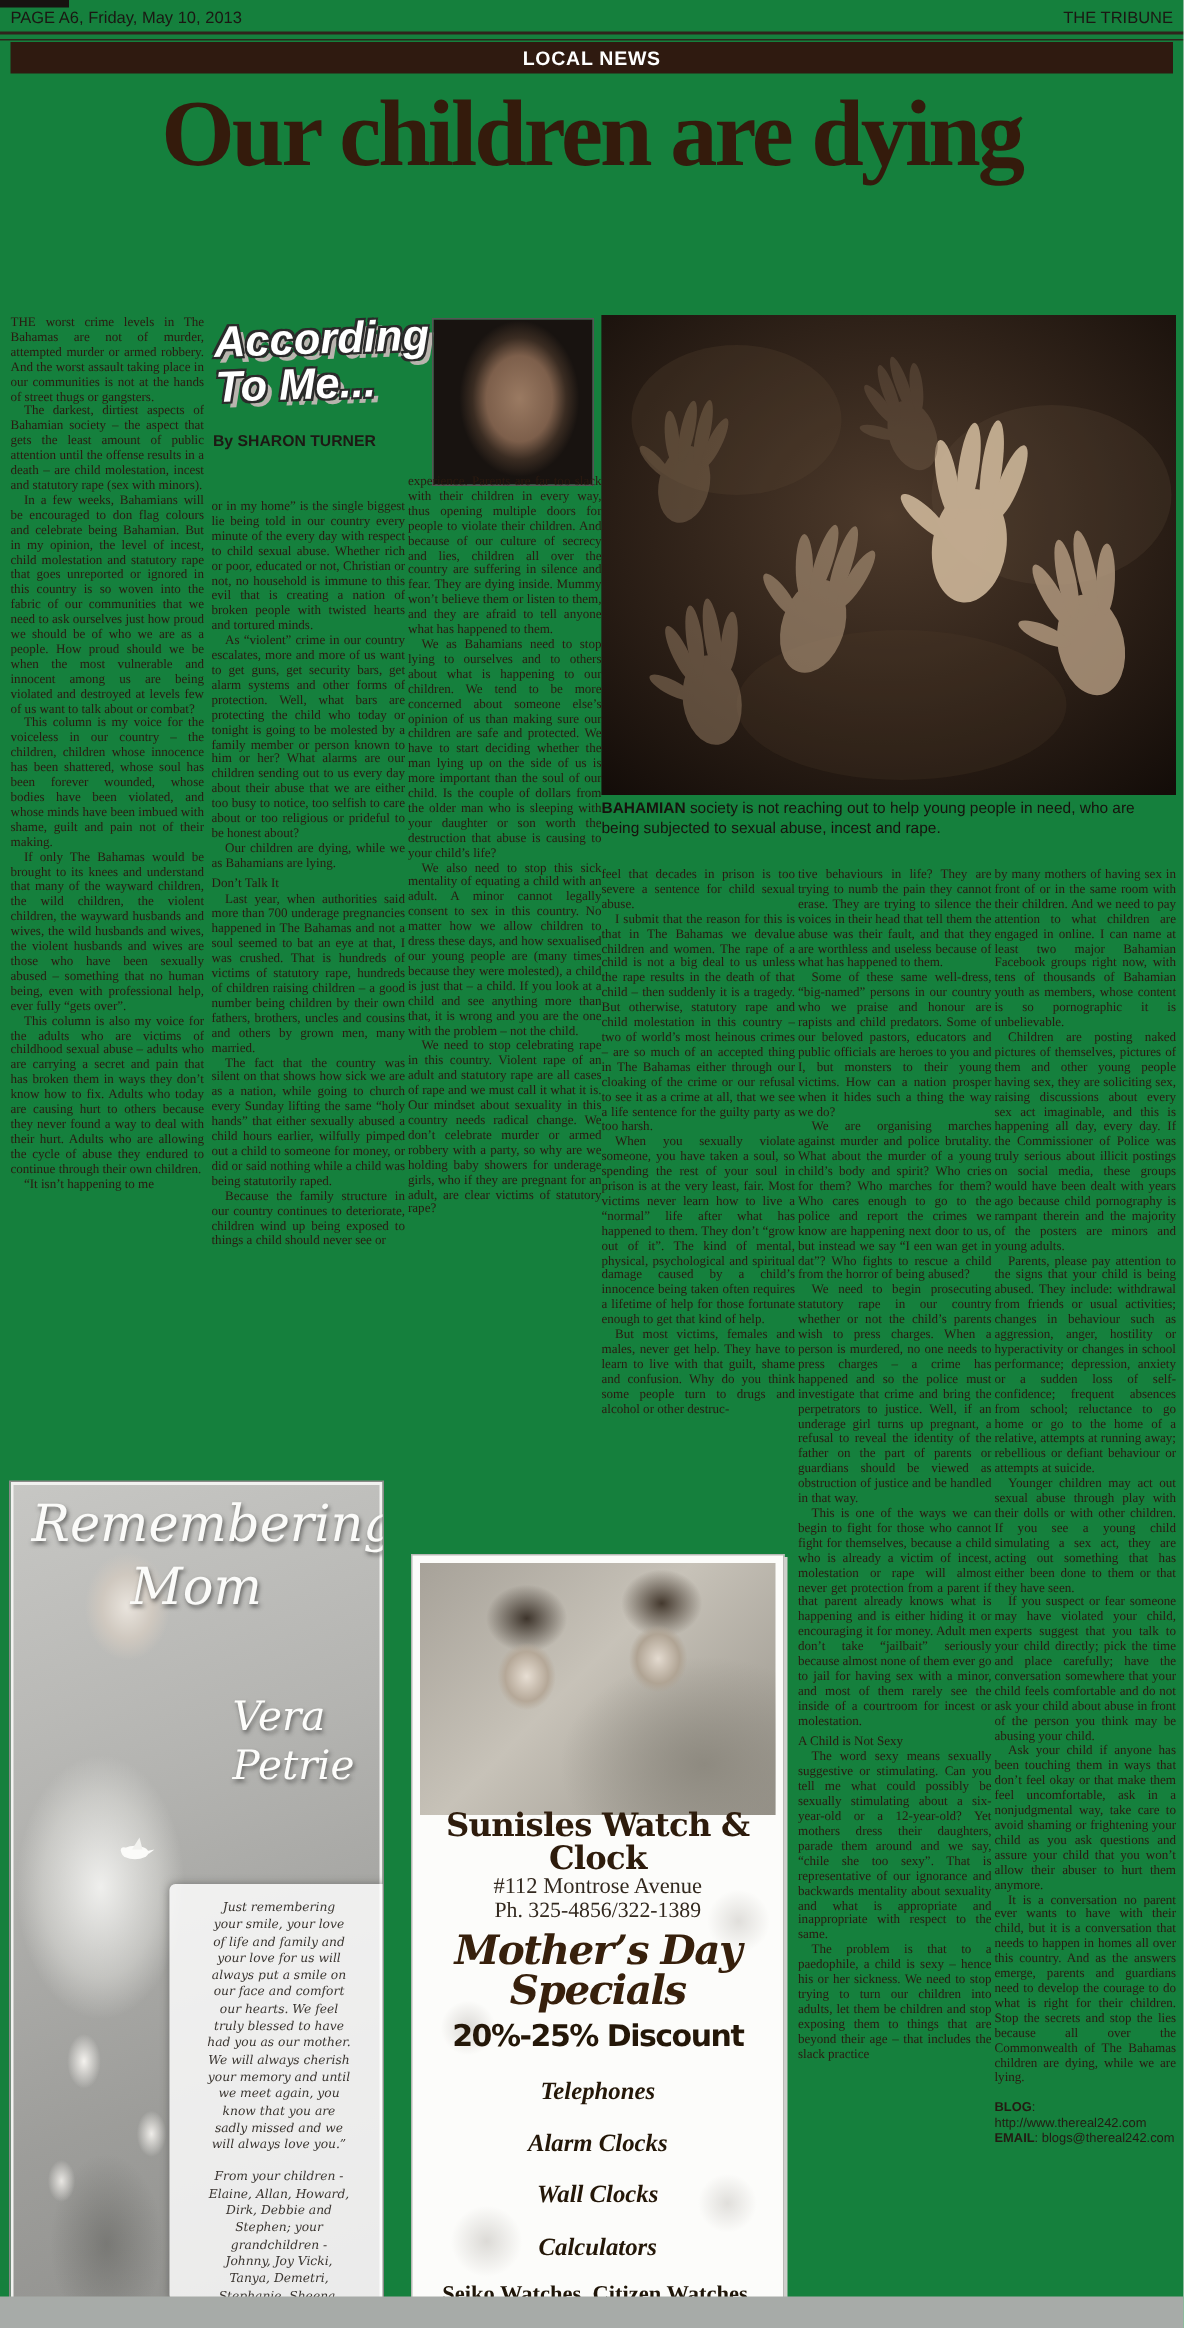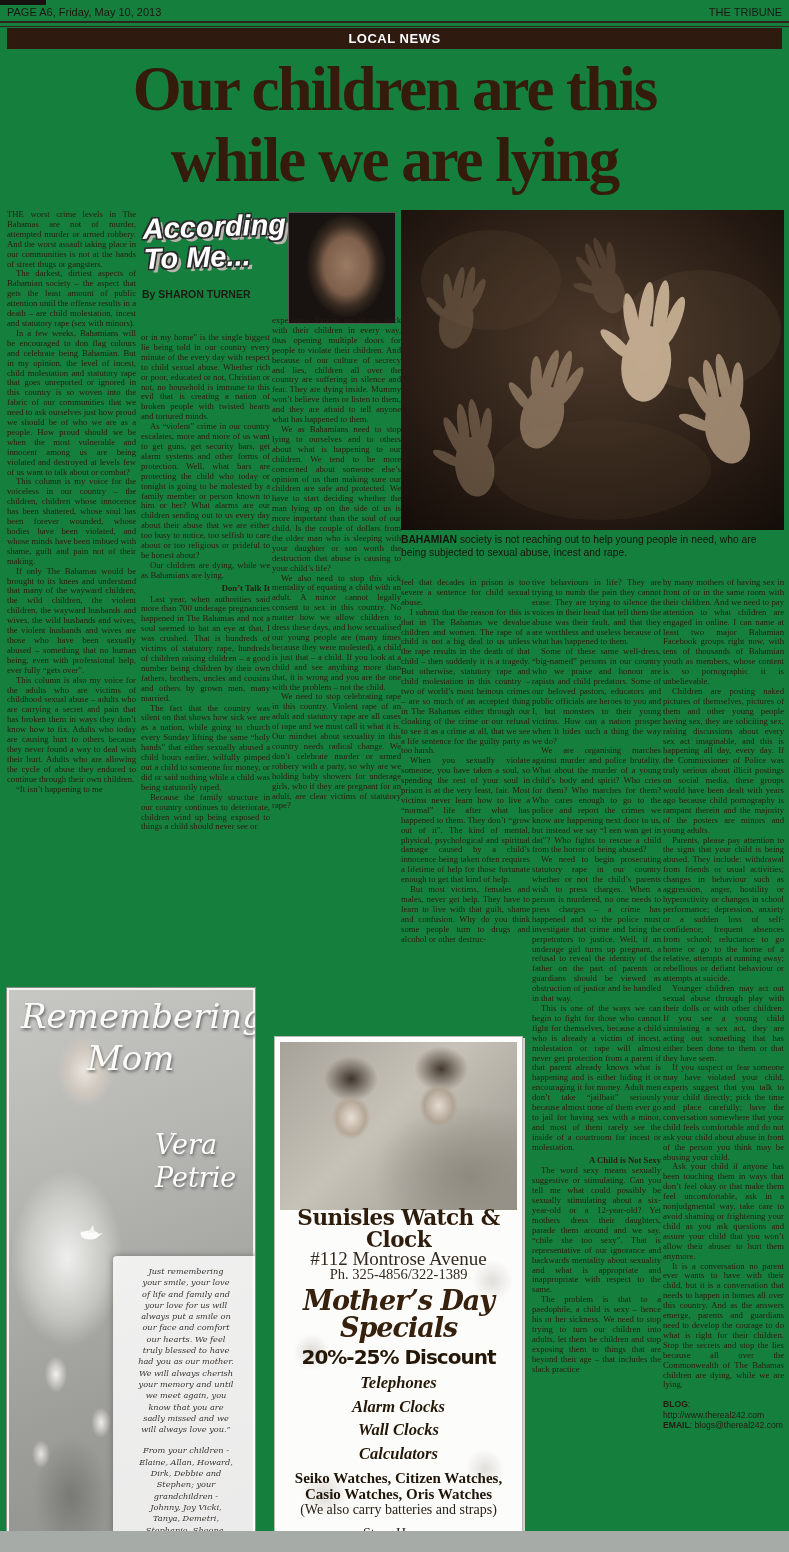--- a/index.html
+++ b/index.html
@@ -25,21 +25,21 @@
   
   .headline { position:absolute; left:0; top:54px; width:789px; text-align:center;
     font-family:"Liberation Serif", serif; font-weight:bold; color:#341b0c;
     font-size:63px; line-height:71px; letter-spacing:-2px; }
 
   
   .col { position:absolute; width:129px; font-size:8.7px; line-height:9.9px;
     text-align:justify; overflow:hidden; color:#2b1a10; }
   .col p { margin:0; text-indent:9px; }
   .col p.p-first { text-indent:0; }
-  .col p.subhead { text-indent:0; text-align:right; font-weight:bold; margin:3px 0 1px 0; }
+  .col p.subhead { text-indent:0; text-align:left; font-weight:normal; margin:3px 0 1px 0; }
   .col1 { left:7px;  top:210px; height:776px; }
   .col2 { left:141px; top:333px; height:653px; }
   .col3 { left:272px; top:316px; height:712px; }
   .col4 { left:401px; top:578px; height:452px; }
   .col5 { left:532px; top:578px; height:963px; }
   .col6 { left:663px; top:578px; height:963px; width:121px; }
 
   .contact-block { margin-top:9px; font-family:"Liberation Sans", sans-serif;
     font-size:8.6px; line-height:10.5px; text-align:left; color:#241a12; }
   .contact-block b { font-weight:bold; }
@@ -114,28 +114,28 @@
       linear-gradient(135deg,#a7a299 0%, #c7c2b8 45%, #97938a 100%); }
   .watch-text { position:absolute; left:0; top:170px; width:100%; text-align:center; }
   .watch-ad .flowers { position:absolute; inset:0;
     background:
       radial-gradient(circle 26px at 15% 62%, rgba(160,155,148,0.35) 0%, rgba(160,155,148,0) 70%),
       radial-gradient(circle 30px at 88% 48%, rgba(160,155,148,0.3) 0%, rgba(160,155,148,0) 70%),
       radial-gradient(circle 34px at 20% 90%, rgba(160,155,148,0.35) 0%, rgba(160,155,148,0) 70%),
       radial-gradient(circle 28px at 85% 85%, rgba(160,155,148,0.3) 0%, rgba(160,155,148,0) 70%); }
   .store-name { font-family:"DejaVu Serif", serif; font-weight:bold; font-size:21.5px;
     line-height:22px; color:#2e1c0c; letter-spacing:-0.5px; }
-  .store-address { font-family:"Liberation Serif", serif; font-size:19px; line-height:15px; color:#33291f; }
+  .store-address { font-family:"Liberation Serif", serif; font-size:15px; line-height:15px; color:#33291f; }
   .store-phone { font-family:"Liberation Serif", serif; font-size:14.5px; line-height:16px; color:#33291f; }
   .promo { font-family:"DejaVu Serif", serif; font-weight:bold; font-style:italic;
     font-size:27px; line-height:27px; color:#37200c; margin-top:5px; letter-spacing:-1px; }
   .discount { font-family:"DejaVu Sans", sans-serif; font-weight:bold;
     font-size:20px; line-height:24px; color:#241708; margin-top:4px; letter-spacing:-1px; }
   .items { margin-top:3px; }
-  .items p { margin:5px; font-family:"Liberation Serif", serif; font-weight:bold;
+  .items p { margin:16px; font-family:"Liberation Serif", serif; font-weight:bold;
     font-style:italic; font-size:16.5px; line-height:18.5px; color:#241708; text-indent:0; }
   .brands { margin-top:8px; font-family:"Liberation Serif", serif; font-weight:bold;
     font-size:15px; line-height:15.5px; color:#1f1508; }
   .extras { font-family:"Liberation Serif", serif; font-size:14px; line-height:15px; color:#2a2118; }
   .hours { margin-top:9px; font-family:"Liberation Serif", serif; font-size:14px;
     line-height:15px; color:#2a2118; }
 
   
   .footer-strip { position:absolute; left:0; top:1531px; width:789px; height:21px;
     background:#a7aba8; }
@@ -148,22 +148,21 @@
   <div class="print-mark"></div>
 
   <div class="masthead">
     <span class="left">PAGE A6, Friday, May 10, 2013</span>
     <span class="right">THE TRIBUNE</span>
   </div>
   <div class="head-rule"></div>
   <div class="section-banner">LOCAL NEWS</div>
 
   <div class="headline">
-    <span>Our children are this</span><br>
-    <span>while we are lying</span>
+    <span>Our children are dying</span><br>
   </div>
 
   <div class="atm-box">
     <div class="atm-logo">
       <span>According</span><br>
       <span>To Me...</span>
     </div>
     <div class="atm-byline">By SHARON TURNER</div>
   </div>
 

